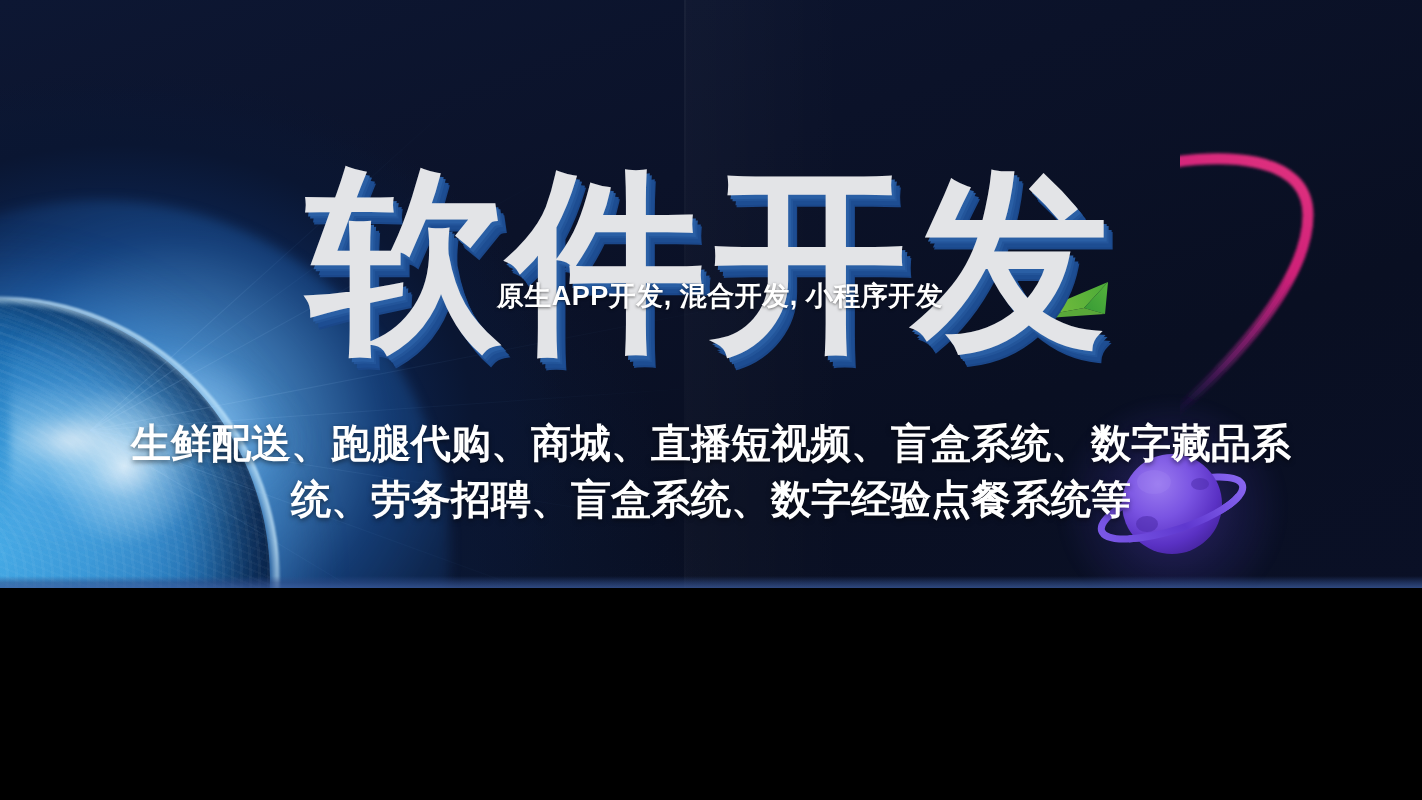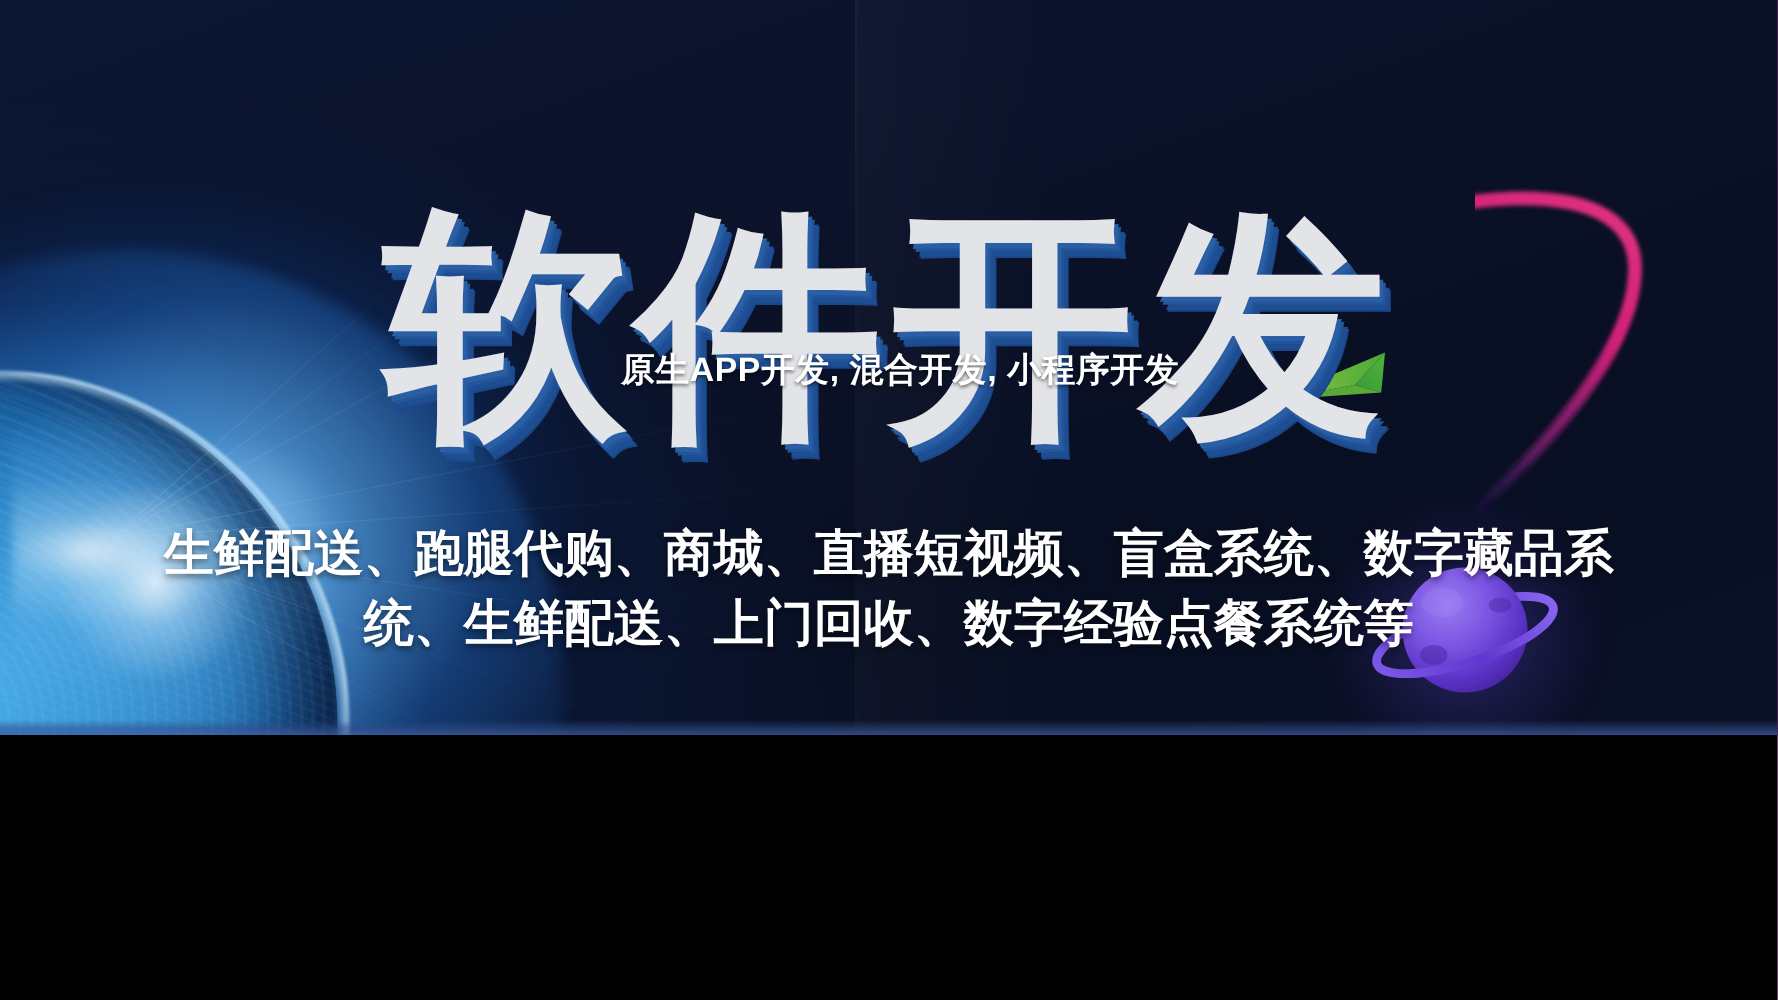--- a/index.html
+++ b/index.html
@@ -331,21 +331,21 @@
   </div>
 
   <h1 class="title">软件开发</h1>
 
   <div class="subtitle">
     <div>原生APP开发, 混合开发, 小程序开发</div>
   </div>
 
   <div class="body-text">
     <div>生鲜配送、跑腿代购、商城、直播短视频、盲盒系统、数字藏品系</div>
-    <div>统、生鲜配送、上门回收、数字经验点餐系统等</div>
+    <div>统、劳务招聘、盲盒系统、数字经验点餐系统等</div>
   </div>
 
   <div class="footer">
     <span>中国</span>
     <span class="footer-dot"></span>
   </div>
 
   <div class="bg-bottom-band"></div>
 </div>
 

